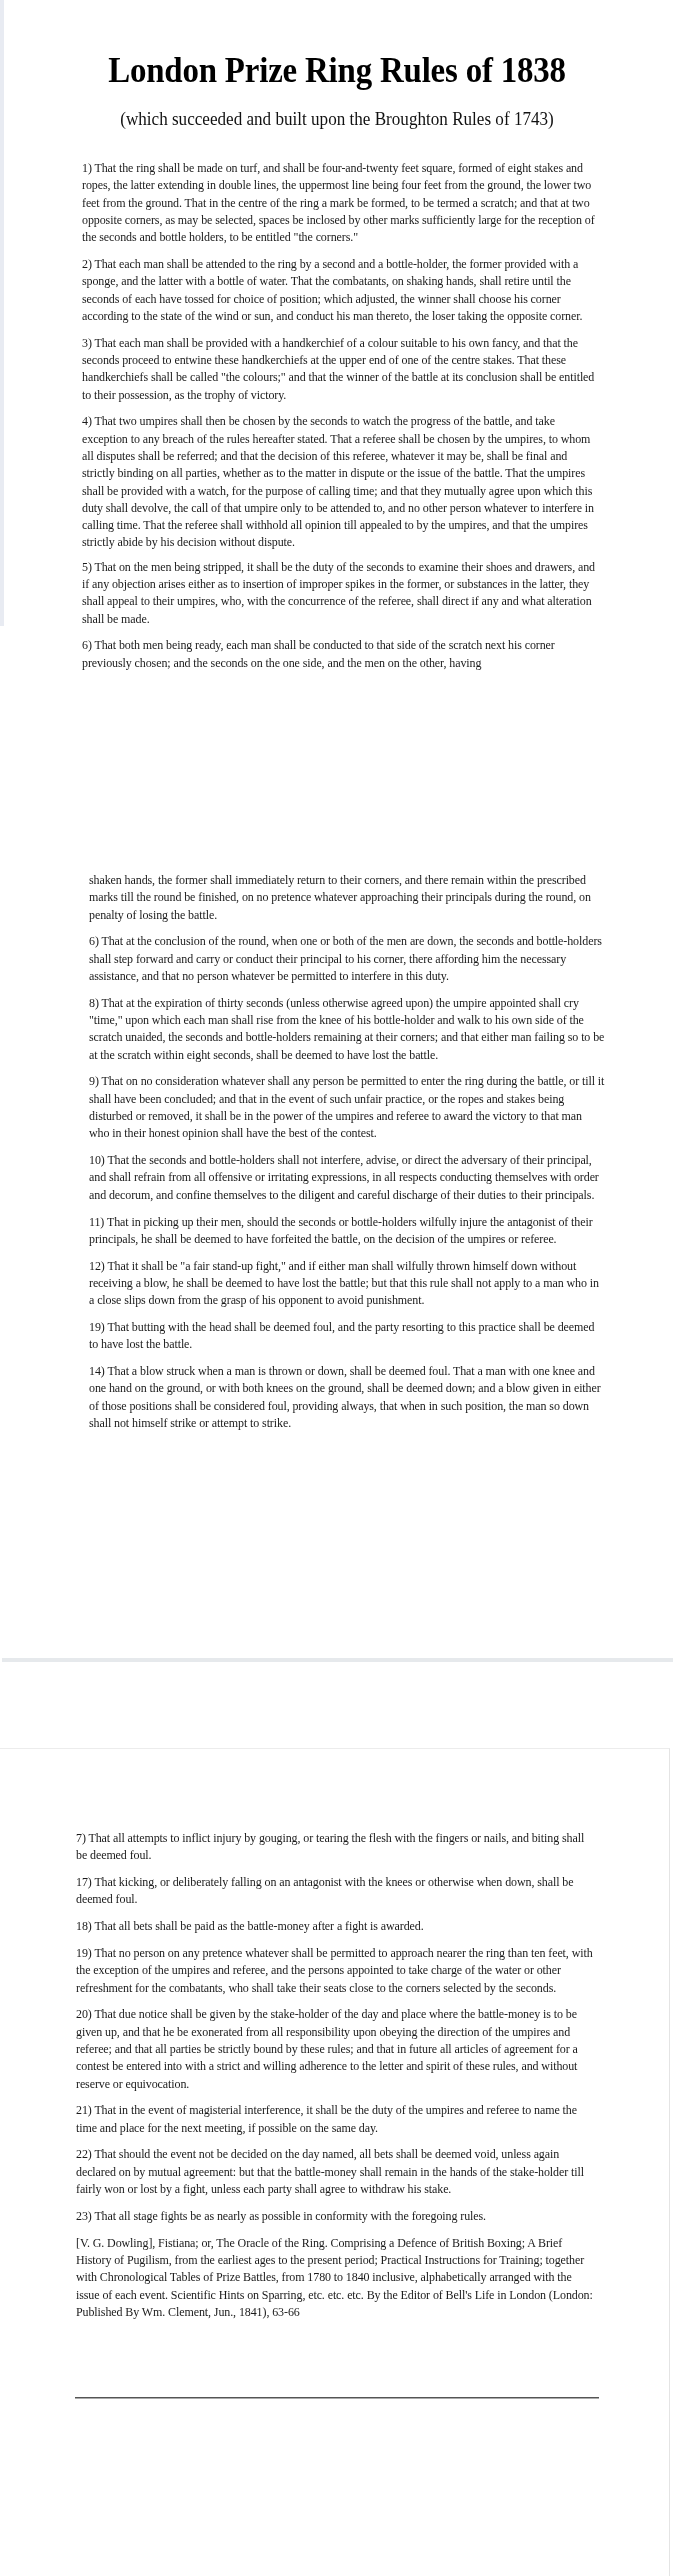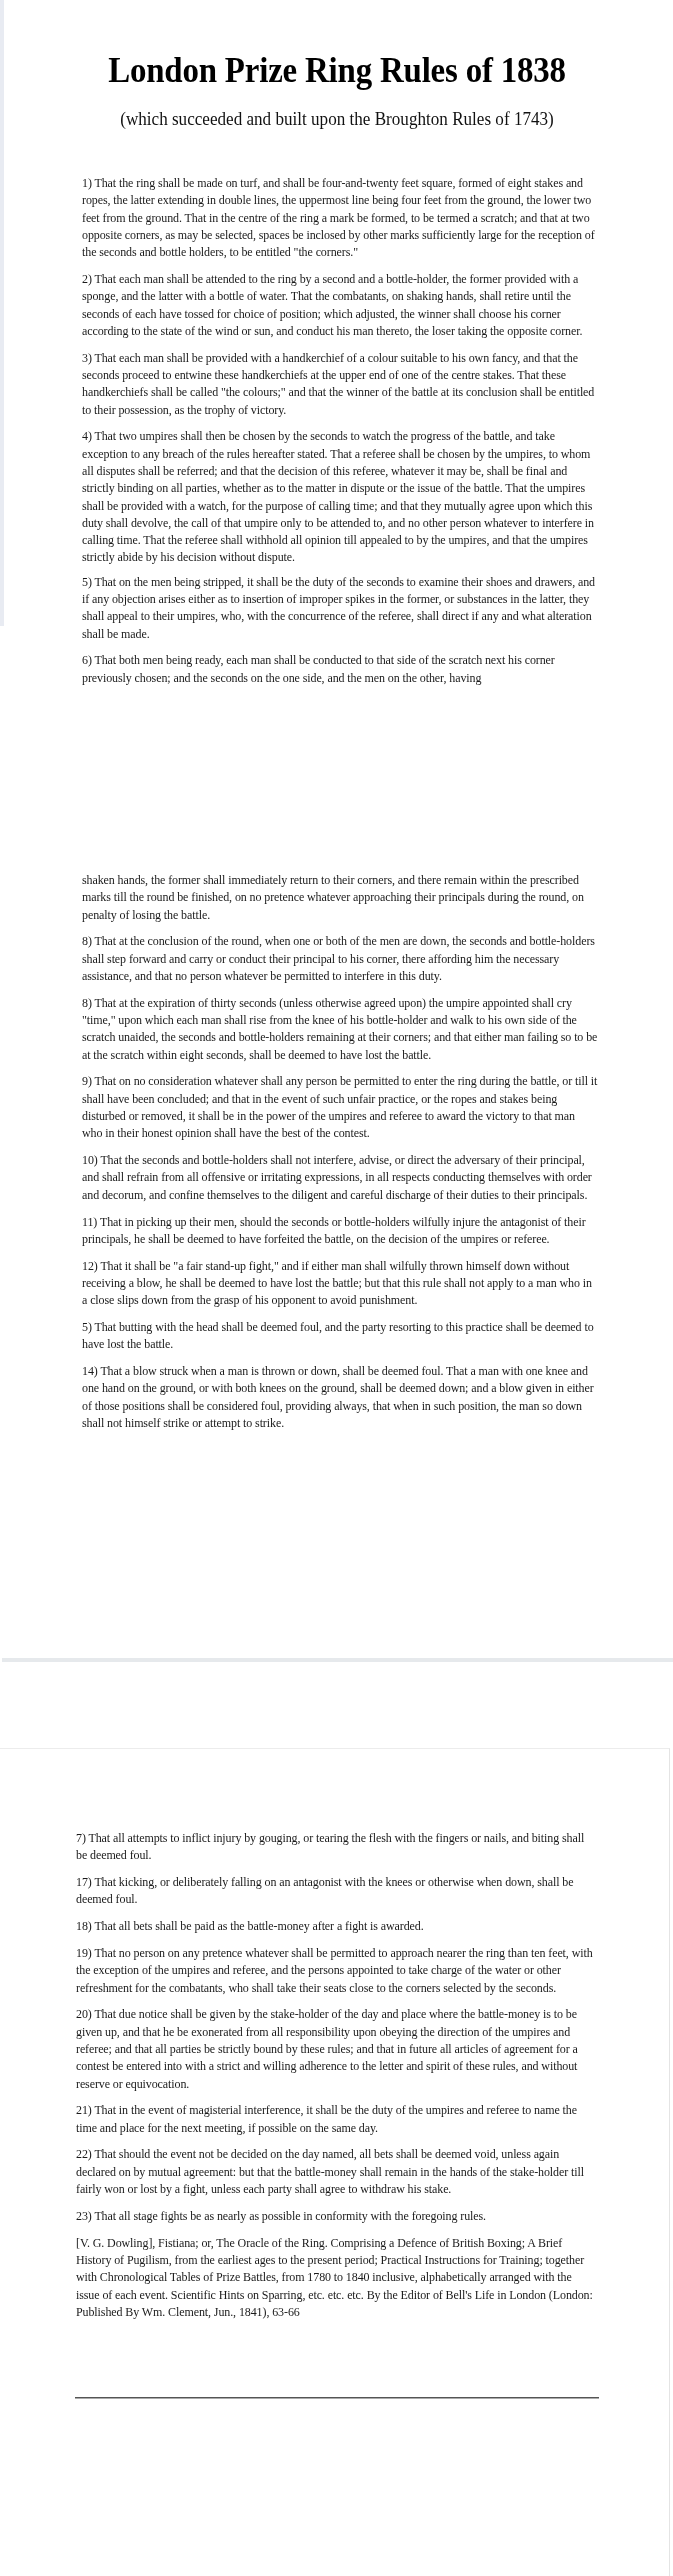--- a/index.html
+++ b/index.html
@@ -86,22 +86,22 @@
       padding: 0;
       list-style: none;
     }
     .rules p {
       margin: 0 0 9.5px 0;
       font-size: 12px;
       line-height: 17.3px;
       color: #1a1a1a;
       letter-spacing: -0.1px;
     }
-    .rules-a { top: 175px; }
-    .rules-b { top: 872px; }
+    .rules-a { top: 160px; }
+    .rules-b { top: 872px; margin-left: 7px; }
     .rules-c { top: 1830px; left: 76px; width: 520px; }
     .citation {
       margin: 0;
       font-size: 12px;
       line-height: 17.3px;
       color: #1a1a1a;
       letter-spacing: -0.1px;
     }
     .bottom-rule {
       position: absolute;
@@ -126,27 +126,27 @@
     <p>1) That the ring shall be made on turf, and shall be four-and-twenty feet square, formed of eight stakes and ropes, the latter extending in double lines, the uppermost line being four feet from the ground, the lower two feet from the ground. That in the centre of the ring a mark be formed, to be termed a scratch; and that at two opposite corners, as may be selected, spaces be inclosed by other marks sufficiently large for the reception of the seconds and bottle holders, to be entitled "the corners."</p>
     <p>2) That each man shall be attended to the ring by a second and a bottle-holder, the former provided with a sponge, and the latter with a bottle of water. That the combatants, on shaking hands, shall retire until the seconds of each have tossed for choice of position; which adjusted, the winner shall choose his corner according to the state of the wind or sun, and conduct his man thereto, the loser taking the opposite corner.</p>
     <p>3) That each man shall be provided with a handkerchief of a colour suitable to his own fancy, and that the seconds proceed to entwine these handkerchiefs at the upper end of one of the centre stakes. That these handkerchiefs shall be called "the colours;" and that the winner of the battle at its conclusion shall be entitled to their possession, as the trophy of victory.</p>
     <p style="margin-bottom:7px">4) That two umpires shall then be chosen by the seconds to watch the progress of the battle, and take exception to any breach of the rules hereafter stated. That a referee shall be chosen by the umpires, to whom all disputes shall be referred; and that the decision of this referee, whatever it may be, shall be final and strictly binding on all parties, whether as to the matter in dispute or the issue of the battle. That the umpires shall be provided with a watch, for the purpose of calling time; and that they mutually agree upon which this duty shall devolve, the call of that umpire only to be attended to, and no other person whatever to interfere in calling time. That the referee shall withhold all opinion till appealed to by the umpires, and that the umpires strictly abide by his decision without dispute.</p>
     <p>5) That on the men being stripped, it shall be the duty of the seconds to examine their shoes and drawers, and if any objection arises either as to insertion of improper spikes in the former, or substances in the latter, they shall appeal to their umpires, who, with the concurrence of the referee, shall direct if any and what alteration shall be made.</p>
     <p>6) That both men being ready, each man shall be conducted to that side of the scratch next his corner previously chosen; and the seconds on the one side, and the men on the other, having</p>
   </div>
 
   <div class="rules rules-b">
     <p>shaken hands, the former shall immediately return to their corners, and there remain within the prescribed marks till the round be finished, on no pretence whatever approaching their principals during the round, on penalty of losing the battle.</p>
-    <p>8) That at the conclusion of the round, when one or both of the men are down, the seconds and bottle-holders shall step forward and carry or conduct their principal to his corner, there affording him the necessary assistance, and that no person whatever be permitted to interfere in this duty.</p>
+    <p>6) That at the conclusion of the round, when one or both of the men are down, the seconds and bottle-holders shall step forward and carry or conduct their principal to his corner, there affording him the necessary assistance, and that no person whatever be permitted to interfere in this duty.</p>
     <p>8) That at the expiration of thirty seconds (unless otherwise agreed upon) the umpire appointed shall cry "time," upon which each man shall rise from the knee of his bottle-holder and walk to his own side of the scratch unaided, the seconds and bottle-holders remaining at their corners; and that either man failing so to be at the scratch within eight seconds, shall be deemed to have lost the battle.</p>
     <p>9) That on no consideration whatever shall any person be permitted to enter the ring during the battle, or till it shall have been concluded; and that in the event of such unfair practice, or the ropes and stakes being disturbed or removed, it shall be in the power of the umpires and referee to award the victory to that man who in their honest opinion shall have the best of the contest.</p>
     <p>10) That the seconds and bottle-holders shall not interfere, advise, or direct the adversary of their principal, and shall refrain from all offensive or irritating expressions, in all respects conducting themselves with order and decorum, and confine themselves to the diligent and careful discharge of their duties to their principals.</p>
     <p>11) That in picking up their men, should the seconds or bottle-holders wilfully injure the antagonist of their principals, he shall be deemed to have forfeited the battle, on the decision of the umpires or referee.</p>
     <p>12) That it shall be "a fair stand-up fight," and if either man shall wilfully thrown himself down without receiving a blow, he shall be deemed to have lost the battle; but that this rule shall not apply to a man who in a close slips down from the grasp of his opponent to avoid punishment.</p>
-    <p>5) That butting with the head shall be deemed foul, and the party resorting to this practice shall be deemed to have lost the battle.</p>
+    <p>19) That butting with the head shall be deemed foul, and the party resorting to this practice shall be deemed to have lost the battle.</p>
     <p>14) That a blow struck when a man is thrown or down, shall be deemed foul. That a man with one knee and one hand on the ground, or with both knees on the ground, shall be deemed down; and a blow given in either of those positions shall be considered foul, providing always, that when in such position, the man so down shall not himself strike or attempt to strike.</p>
   </div>
 </div>
 
 <div class="page-gap"></div>
 
 <div class="page page-2"></div>
 
 <div class="rules rules-c">
   <p>7) That all attempts to inflict injury by gouging, or tearing the flesh with the fingers or nails, and biting shall be deemed foul.</p>

